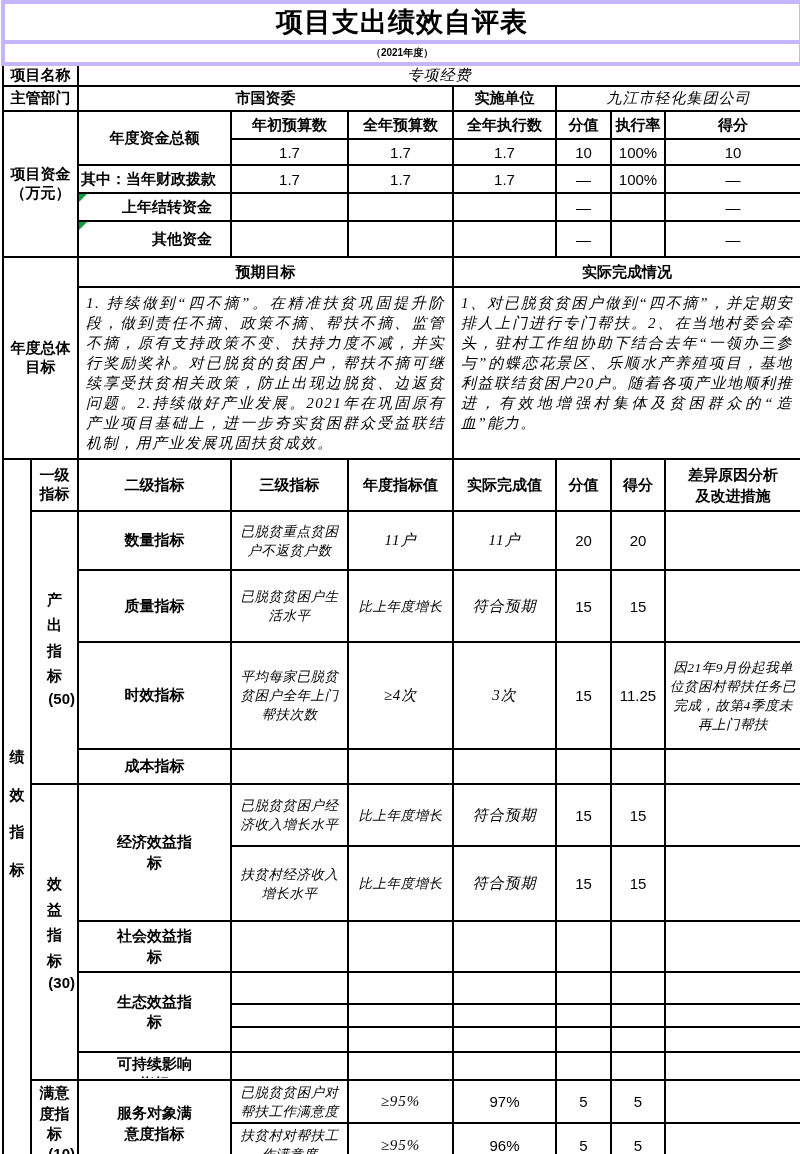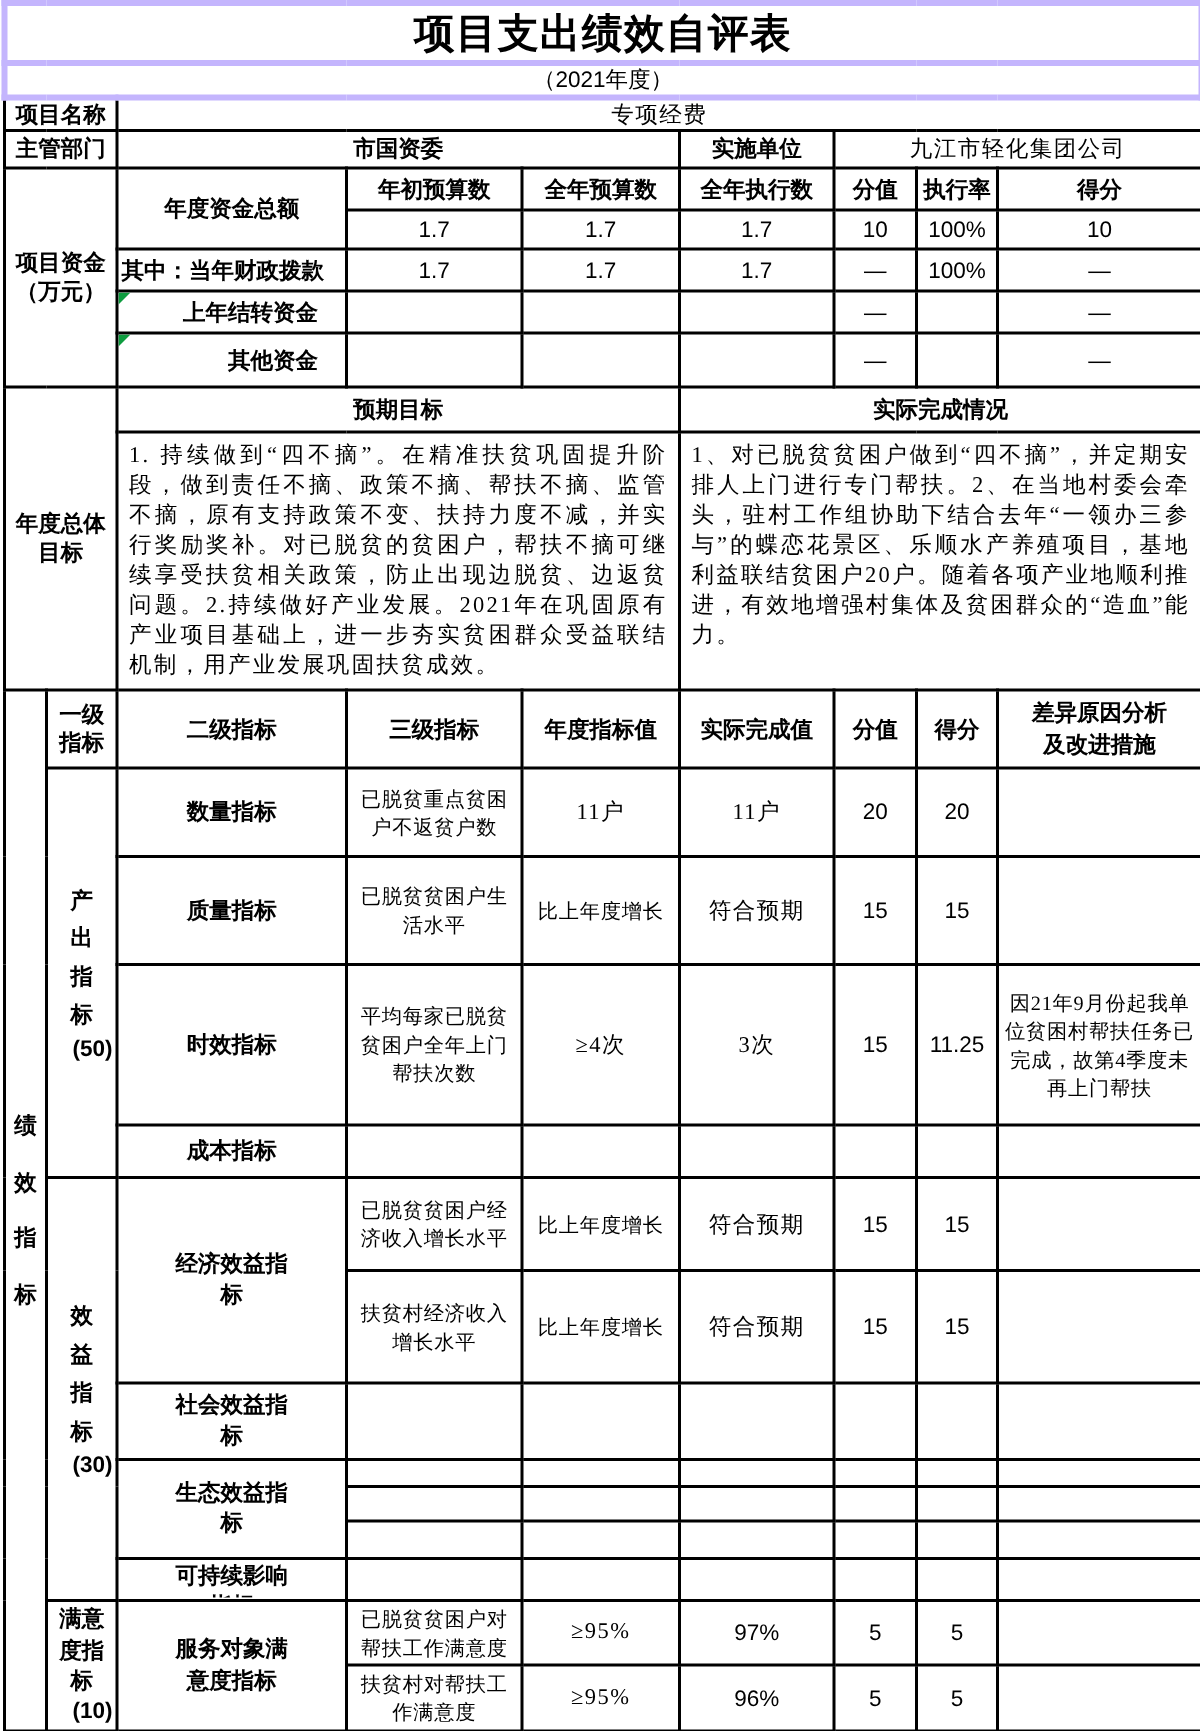--- a/index.html
+++ b/index.html
@@ -2,22 +2,22 @@
 <html><head>
 <meta charset="utf-8">
 <style>
   html,body{margin:0;padding:0;background:#fff;}
   body{width:800px;height:1154px;font-family:"Liberation Sans",sans-serif;color:#000;}
   table{border-collapse:collapse;table-layout:fixed;width:798px;margin-left:1px;}
   td{border:2px solid #000;text-align:center;vertical-align:middle;font-size:15px;padding:0 2px;overflow:hidden;position:relative;}
   td.lt{border:4px solid #c4b5fd;}
   .hd{font-weight:bold;}
   .title{font-size:27px;font-weight:bold;letter-spacing:1px;}
-  .subtitle{font-size:15px;font-weight:normal;}
-  .val{font-family:"Liberation Serif",serif;letter-spacing:1px;}
+  .subtitle{font-size:10px;font-weight:bold;}
+  .val{font-family:"Liberation Serif",serif;font-style:italic;letter-spacing:1px;}
   .num{font-family:"Liberation Sans",sans-serif;font-style:normal;letter-spacing:0;}
   .left{text-align:left;}
   .right{text-align:right;padding-right:18px;}
   .goal{font-size:15px;line-height:20px;text-align:justify;vertical-align:top;padding:5px 7px;letter-spacing:1.5px;}
   .small{font-size:13.5px;line-height:19px;letter-spacing:0.5px;}
   .vstack1{width:1.15em;margin:0 auto;line-height:2.5;word-break:break-all;font-weight:bold;}
   .vstack2{width:1.15em;margin:0 auto;line-height:1.7;word-break:break-all;font-weight:bold;}
   .vstack3{width:2.2em;margin:0 auto;line-height:1.35;word-break:break-all;font-weight:bold;}
   .gw{font-weight:bold;line-height:1.3;text-align:right;}
   .narrow5{width:5.2em;margin:0 auto;line-height:1.35;}
@@ -202,21 +202,21 @@
     <td class="hd">
       <div class="narrow5">社会效益指标</div>
     </td>
     <td></td>
     <td></td>
     <td></td>
     <td></td>
     <td></td>
     <td></td>
   </tr>
-  <tr style="height:18px">
+  <tr style="height:32px">
     <td class="hd" rowspan="3">
       <div class="narrow5">生态效益指标</div>
     </td>
     <td></td>
     <td></td>
     <td></td>
     <td></td>
     <td></td>
     <td></td>
   </tr>

